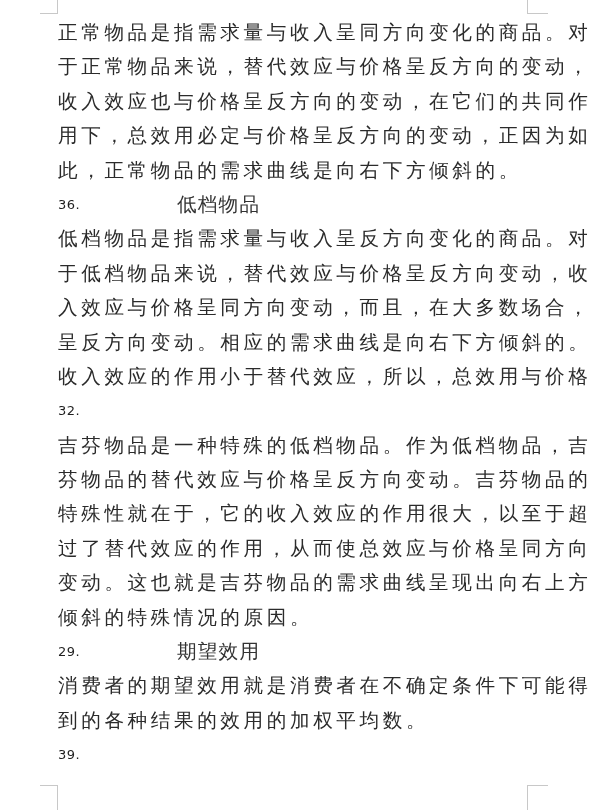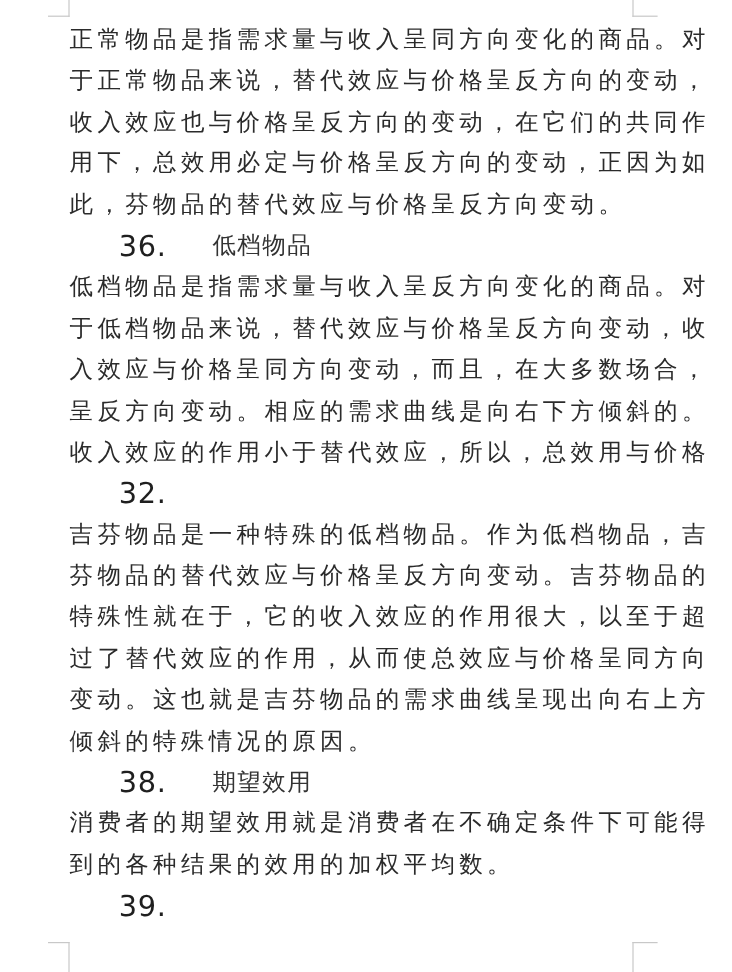--- a/index.html
+++ b/index.html
@@ -51,24 +51,23 @@
       height: 34.4px;
       line-height: 34.4px;
       font-size: 19.6px;
       white-space: nowrap;
       position: relative;
     }
     .heading .num {
       position: absolute;
       left: 0;
       font-family: "DejaVu Sans", "Liberation Sans", sans-serif;
-      font-size: 24px;
+      font-size: 13px;
       color: #1f1f1f;
       letter-spacing: 0.5px;
-      margin-left: 41px;
     }
     .heading .term {
       position: absolute;
       left: 87px;
       letter-spacing: 1.2px;
       color: #333333;
       margin-left: 32px;
     }
   </style>
 </head>
@@ -80,21 +79,21 @@
   <div class="crop-mark cm-bl"></div>
   <div class="crop-mark cm-br"></div>
 
   <div class="content">
 
     <div>
       <div class="line">正常物品是指需求量与收入呈同方向变化的商品。对</div>
       <div class="line">于正常物品来说，替代效应与价格呈反方向的变动，</div>
       <div class="line">收入效应也与价格呈反方向的变动，在它们的共同作</div>
       <div class="line">用下，总效用必定与价格呈反方向的变动，正因为如</div>
-      <div class="line">此，芬物品的替代效应与价格呈反方向变动。</div>
+      <div class="line">此，正常物品的需求曲线是向右下方倾斜的。</div>
     </div>
 
     <div class="heading">
       <span class="num">36.</span>
       <span class="term">低档物品</span>
     </div>
     <div>
       <div class="line">低档物品是指需求量与收入呈反方向变化的商品。对</div>
       <div class="line">于低档物品来说，替代效应与价格呈反方向变动，收</div>
       <div class="line">入效应与价格呈同方向变动，而且，在大多数场合，</div>
@@ -108,21 +107,21 @@
     <div>
       <div class="line">吉芬物品是一种特殊的低档物品。作为低档物品，吉</div>
       <div class="line">芬物品的替代效应与价格呈反方向变动。吉芬物品的</div>
       <div class="line">特殊性就在于，它的收入效应的作用很大，以至于超</div>
       <div class="line">过了替代效应的作用，从而使总效应与价格呈同方向</div>
       <div class="line">变动。这也就是吉芬物品的需求曲线呈现出向右上方</div>
       <div class="line">倾斜的特殊情况的原因。</div>
     </div>
 
     <div class="heading">
-      <span class="num">38.</span>
+      <span class="num">29.</span>
       <span class="term">期望效用</span>
     </div>
     <div>
       <div class="line">消费者的期望效用就是消费者在不确定条件下可能得</div>
       <div class="line">到的各种结果的效用的加权平均数。</div>
     </div>
 
     <div class="heading">
       <span class="num">39.</span>
     </div>

